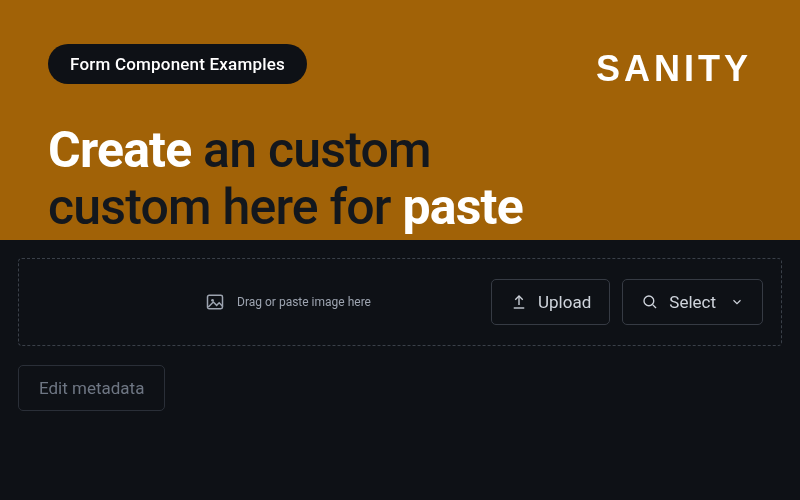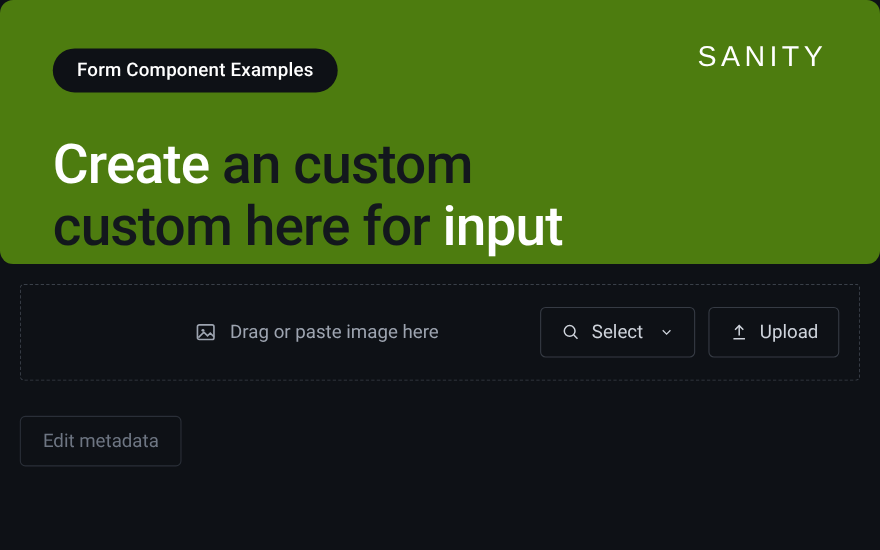--- a/index.html
+++ b/index.html
@@ -4,145 +4,144 @@
   <style>
     * { margin: 0; padding: 0; box-sizing: border-box; }
     body {
       width: 800px;
       height: 500px;
       overflow: hidden;
       font-family: -apple-system, BlinkMacSystemFont, "Segoe UI", Roboto, Helvetica, Arial, sans-serif;
       background: #0e1116;
     }
     .hero {
-      background: #4d7c0f;
+      background: #a16207;
       padding: 44px 48px 40px 48px;
       position: relative;
       height: 240px;
-      border-radius: 12px;
     }
     .badge {
       display: inline-block;
       background: #0e1116;
       color: #ffffff;
       font-size: 17px;
       font-weight: 500;
       padding: 10px 22px;
       border-radius: 999px;
       letter-spacing: 0.2px;
     }
     .brand {
       position: absolute;
-      top: 36px;
+      top: 48px;
       right: 48px;
       color: #fff;
-      font-weight: 400;
-      font-size: 26px;
+      font-weight: 700;
+      font-size: 36px;
       letter-spacing: 4px;
       font-family: Arial, sans-serif;
     }
     .headline {
       margin-top: 38px;
       font-size: 50px;
       line-height: 1.14;
       font-weight: 500;
       letter-spacing: -0.8px;
       color: #13171d;
     }
-    .headline .white { color: #ffffff; }
+    .headline .white { color: #ffffff; font-weight: bold; }
     .panel {
       padding: 18px 18px 0 18px;
     }
     .dropzone {
       border: 1px dashed #3a4049;
       border-radius: 4px;
       display: flex;
       align-items: center;
       padding: 20px 18px;
       gap: 12px;
     }
     .drop-label {
       display: flex;
       align-items: center;
       gap: 12px;
       color: #9da4b0;
-      font-size: 17px;
+      font-size: 12px;
       flex: 1;
       justify-content: center;
       padding-left: 60px;
     }
     .btn {
       display: inline-flex;
       align-items: center;
       gap: 10px;
       border: 1px solid #363b44;
       background: transparent;
       color: #cfd4dc;
       font-size: 17px;
       padding: 12px 18px;
       border-radius: 5px;
       cursor: pointer;
       font-family: inherit;
     }
     .btn.secondary {
-      margin-top: 32px;
+      margin-top: 19px;
       border-color: #2a2f38;
       color: #6e7683;
       padding: 12px 20px;
     }
     .icon { display: inline-flex; }
     .chev { margin-left: 4px; }
     svg { display: block; }
   </style>
 </head>
 <body>
 
 <div class="hero">
   <span class="badge">Form Component Examples</span>
   <div class="brand">SANITY</div>
   <h1 class="headline">
     <span class="white">Create</span><span> an custom</span><br>
-    <span>custom here for </span><span class="white">input</span>
+    <span>custom here for </span><span class="white">paste</span>
   </h1>
 </div>
 
 <div class="panel">
   <div class="dropzone">
     <div class="drop-label">
       <span class="icon">
         <svg width="20" height="20" viewBox="0 0 24 24" fill="none" stroke="#9da4b0" stroke-width="1.8">
           <rect x="3" y="4" width="18" height="16" rx="2"></rect>
           <circle cx="9" cy="10" r="1.6" fill="#9da4b0" stroke="none"></circle>
           <path d="M4 18 L10 12 L14 16 L17 13 L21 17"></path>
         </svg>
       </span>
       <span>Drag or paste image here</span>
     </div>
     <button class="btn">
       <span class="icon">
         <svg width="18" height="18" viewBox="0 0 24 24" fill="none" stroke="#cfd4dc" stroke-width="1.8">
+          <path d="M12 16 V4"></path>
+          <path d="M7 9 L12 4 L17 9"></path>
+          <path d="M5 20 H19"></path>
+        </svg>
+      </span>
+      <span>Upload</span>
+    </button>
+    <button class="btn">
+      <span class="icon">
+        <svg width="18" height="18" viewBox="0 0 24 24" fill="none" stroke="#cfd4dc" stroke-width="1.8">
           <circle cx="10.5" cy="10.5" r="6.5"></circle>
           <path d="M20 20 L15.5 15.5"></path>
         </svg>
       </span>
       <span>Select</span>
       <span class="icon chev">
         <svg width="14" height="14" viewBox="0 0 24 24" fill="none" stroke="#cfd4dc" stroke-width="2">
           <path d="M6 9 L12 15 L18 9"></path>
         </svg>
       </span>
     </button>
-    <button class="btn">
-      <span class="icon">
-        <svg width="18" height="18" viewBox="0 0 24 24" fill="none" stroke="#cfd4dc" stroke-width="1.8">
-          <path d="M12 16 V4"></path>
-          <path d="M7 9 L12 4 L17 9"></path>
-          <path d="M5 20 H19"></path>
-        </svg>
-      </span>
-      <span>Upload</span>
-    </button>
   </div>
 
   <button class="btn secondary">
     <span>Edit metadata</span>
   </button>
 </div>
 
 </body></html>

